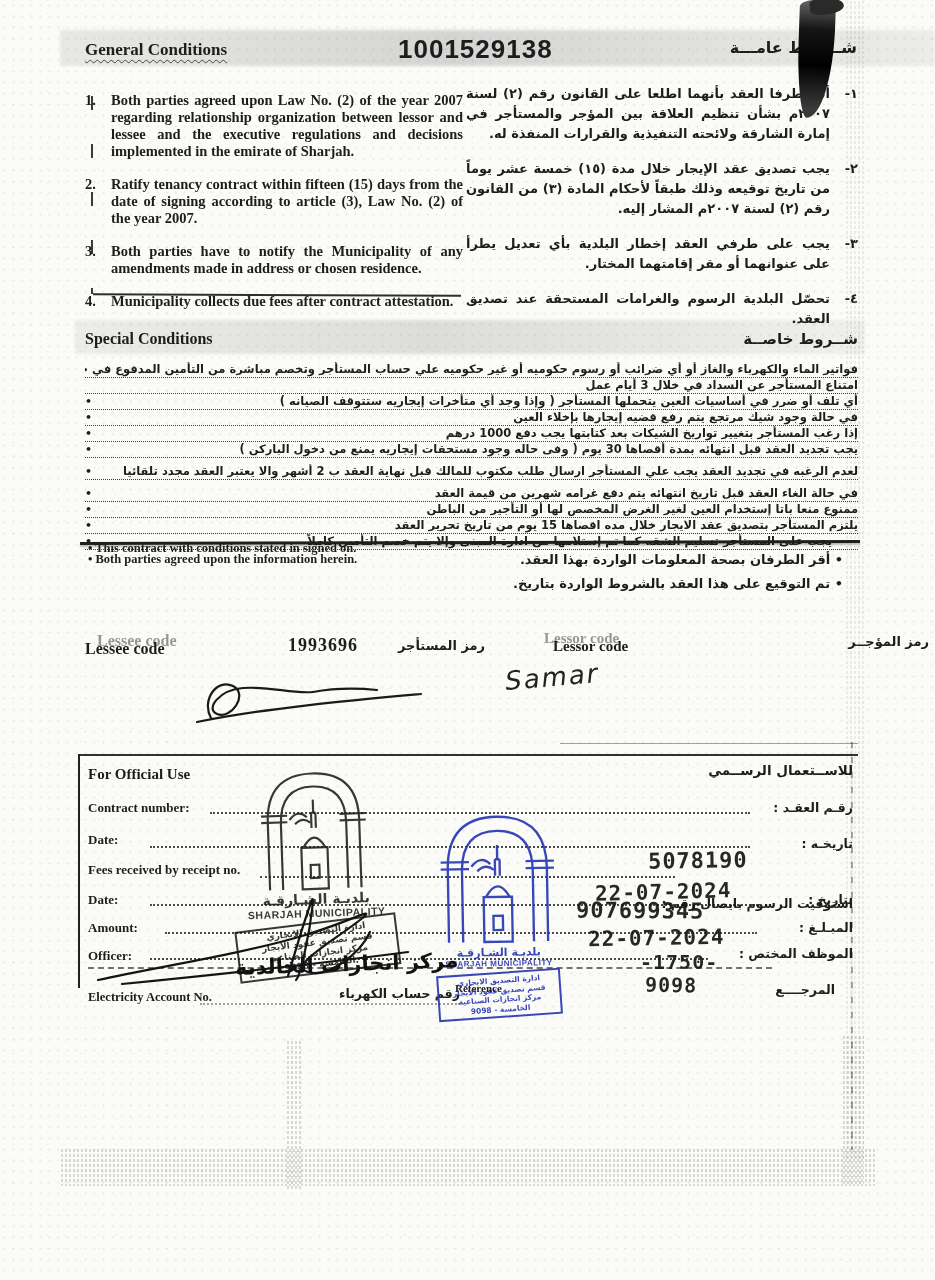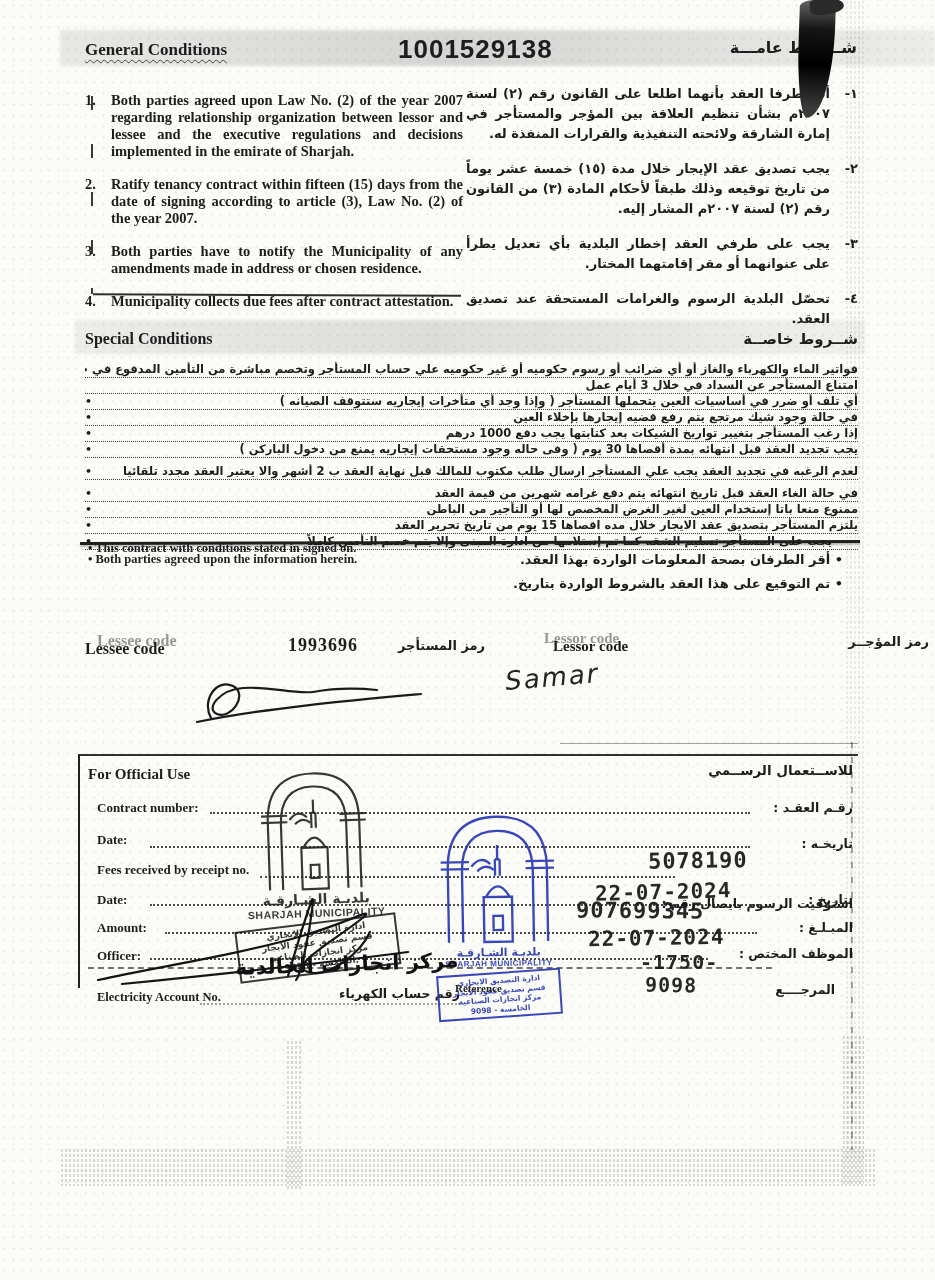--- a/index.html
+++ b/index.html
@@ -67,21 +67,21 @@
         letter-spacing:2px;transform:rotate(-5deg);z-index:3;color:#222;}
   svg.sig path{fill:none;stroke:currentColor;stroke-width:2.2;stroke-linecap:round;}
   
   .ou-topline{left:78px;top:754px;width:780px;height:2px;background:#313131;z-index:1;}
   .ou-topline2{left:560px;top:743px;width:298px;height:1px;background:rgba(0,0,0,.35);z-index:1;}
   .ou-leftline{left:78px;top:754px;width:2px;height:234px;background:#222;z-index:1;}
   .ou-rightline{left:851px;top:742px;width:2px;height:408px;z-index:1;
         background:repeating-linear-gradient(180deg,rgba(0,0,0,.35) 0 6px,rgba(0,0,0,.06) 6px 15px);}
   .ou-title-en{left:88px;top:766px;font-size:15px;font-weight:bold;z-index:2;}
   .ou-title-ar{right:82px;top:762px;font-size:13.5px;font-weight:bold;z-index:2;}
-  .ou-label{font-size:13px;font-weight:bold;z-index:2;margin-left:9px;}
+  .ou-label{font-size:13px;font-weight:bold;z-index:2;}
   .ou-label-ar{font-size:12.5px;font-weight:bold;z-index:2;}
   .ou-dots{border-bottom:2px dotted #4a4a4a;height:0;z-index:1;}
   .stamp-val{font-family:"DejaVu Sans Mono","DejaVu Sans",monospace;font-weight:bold;color:#161616;
         letter-spacing:1px;z-index:2;opacity:.92;}
   .hand-note{left:235px;top:952px;font-family:"DejaVu Sans",sans-serif;font-size:21px;font-weight:bold;
         transform:rotate(-2deg);z-index:4;color:#111;}
   .ref-word{left:455px;top:982px;font-size:11px;font-weight:bold;z-index:4;}
   .ou-dashline{left:88px;top:967px;width:684px;border-top:2px dashed rgba(0,0,0,.55);z-index:1;}
   
   .stamp{z-index:3;text-align:center;}

